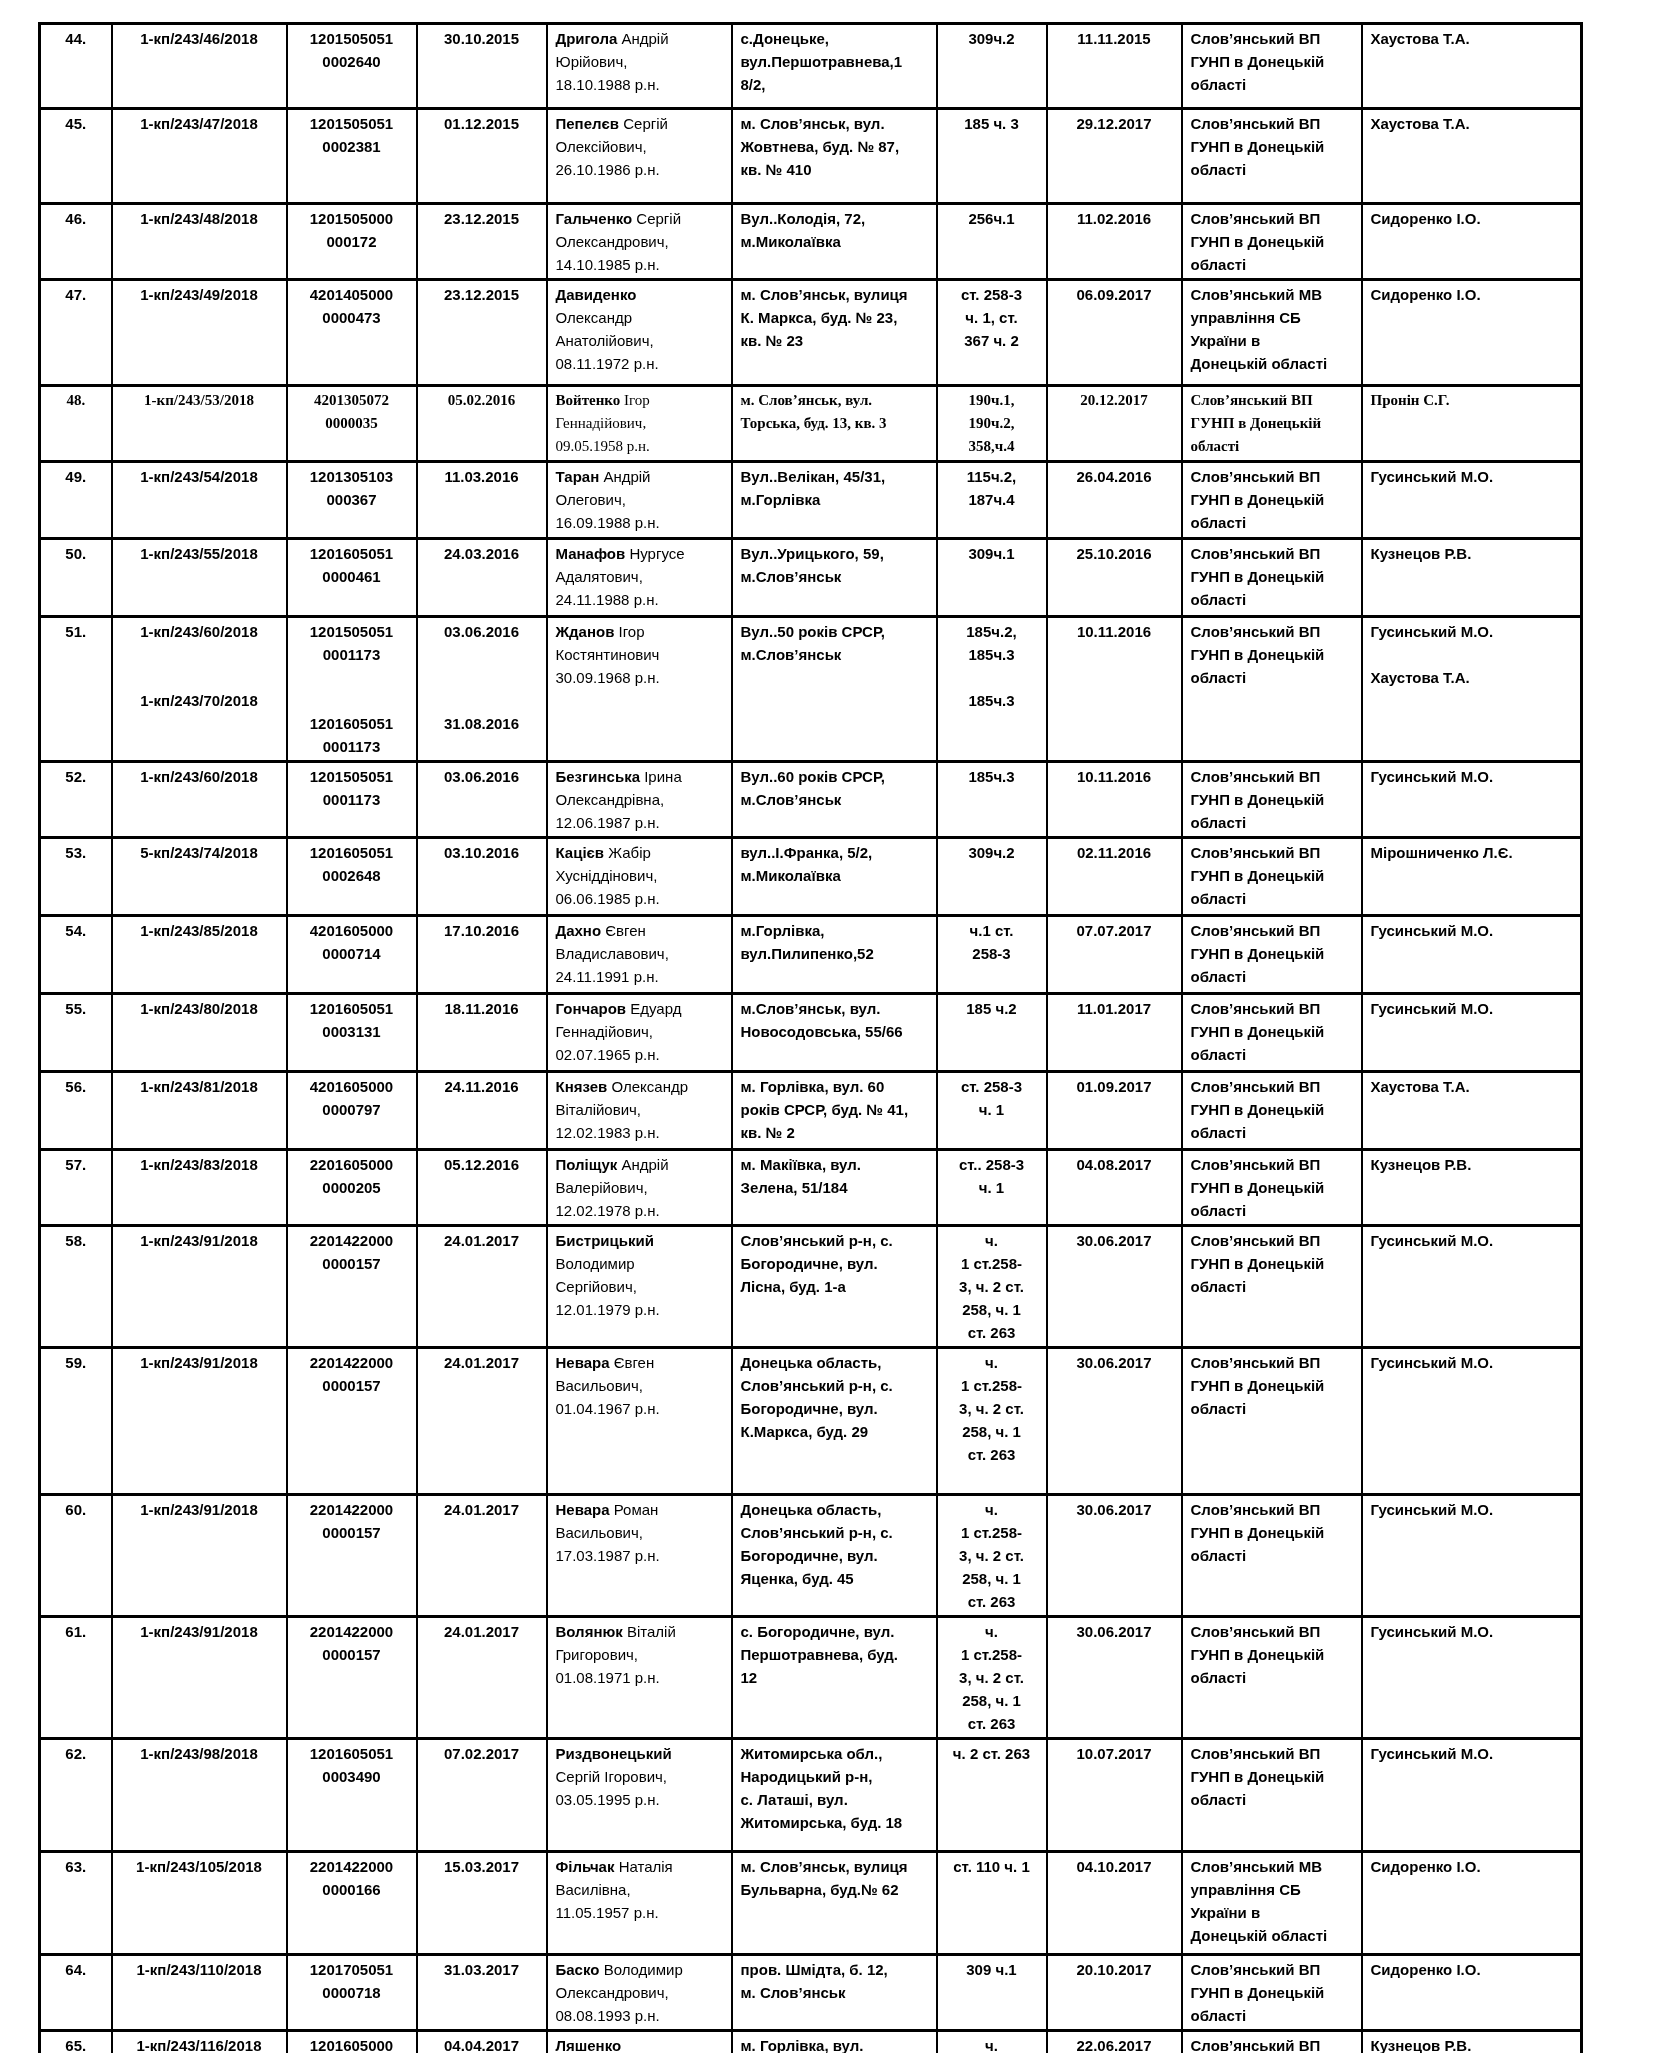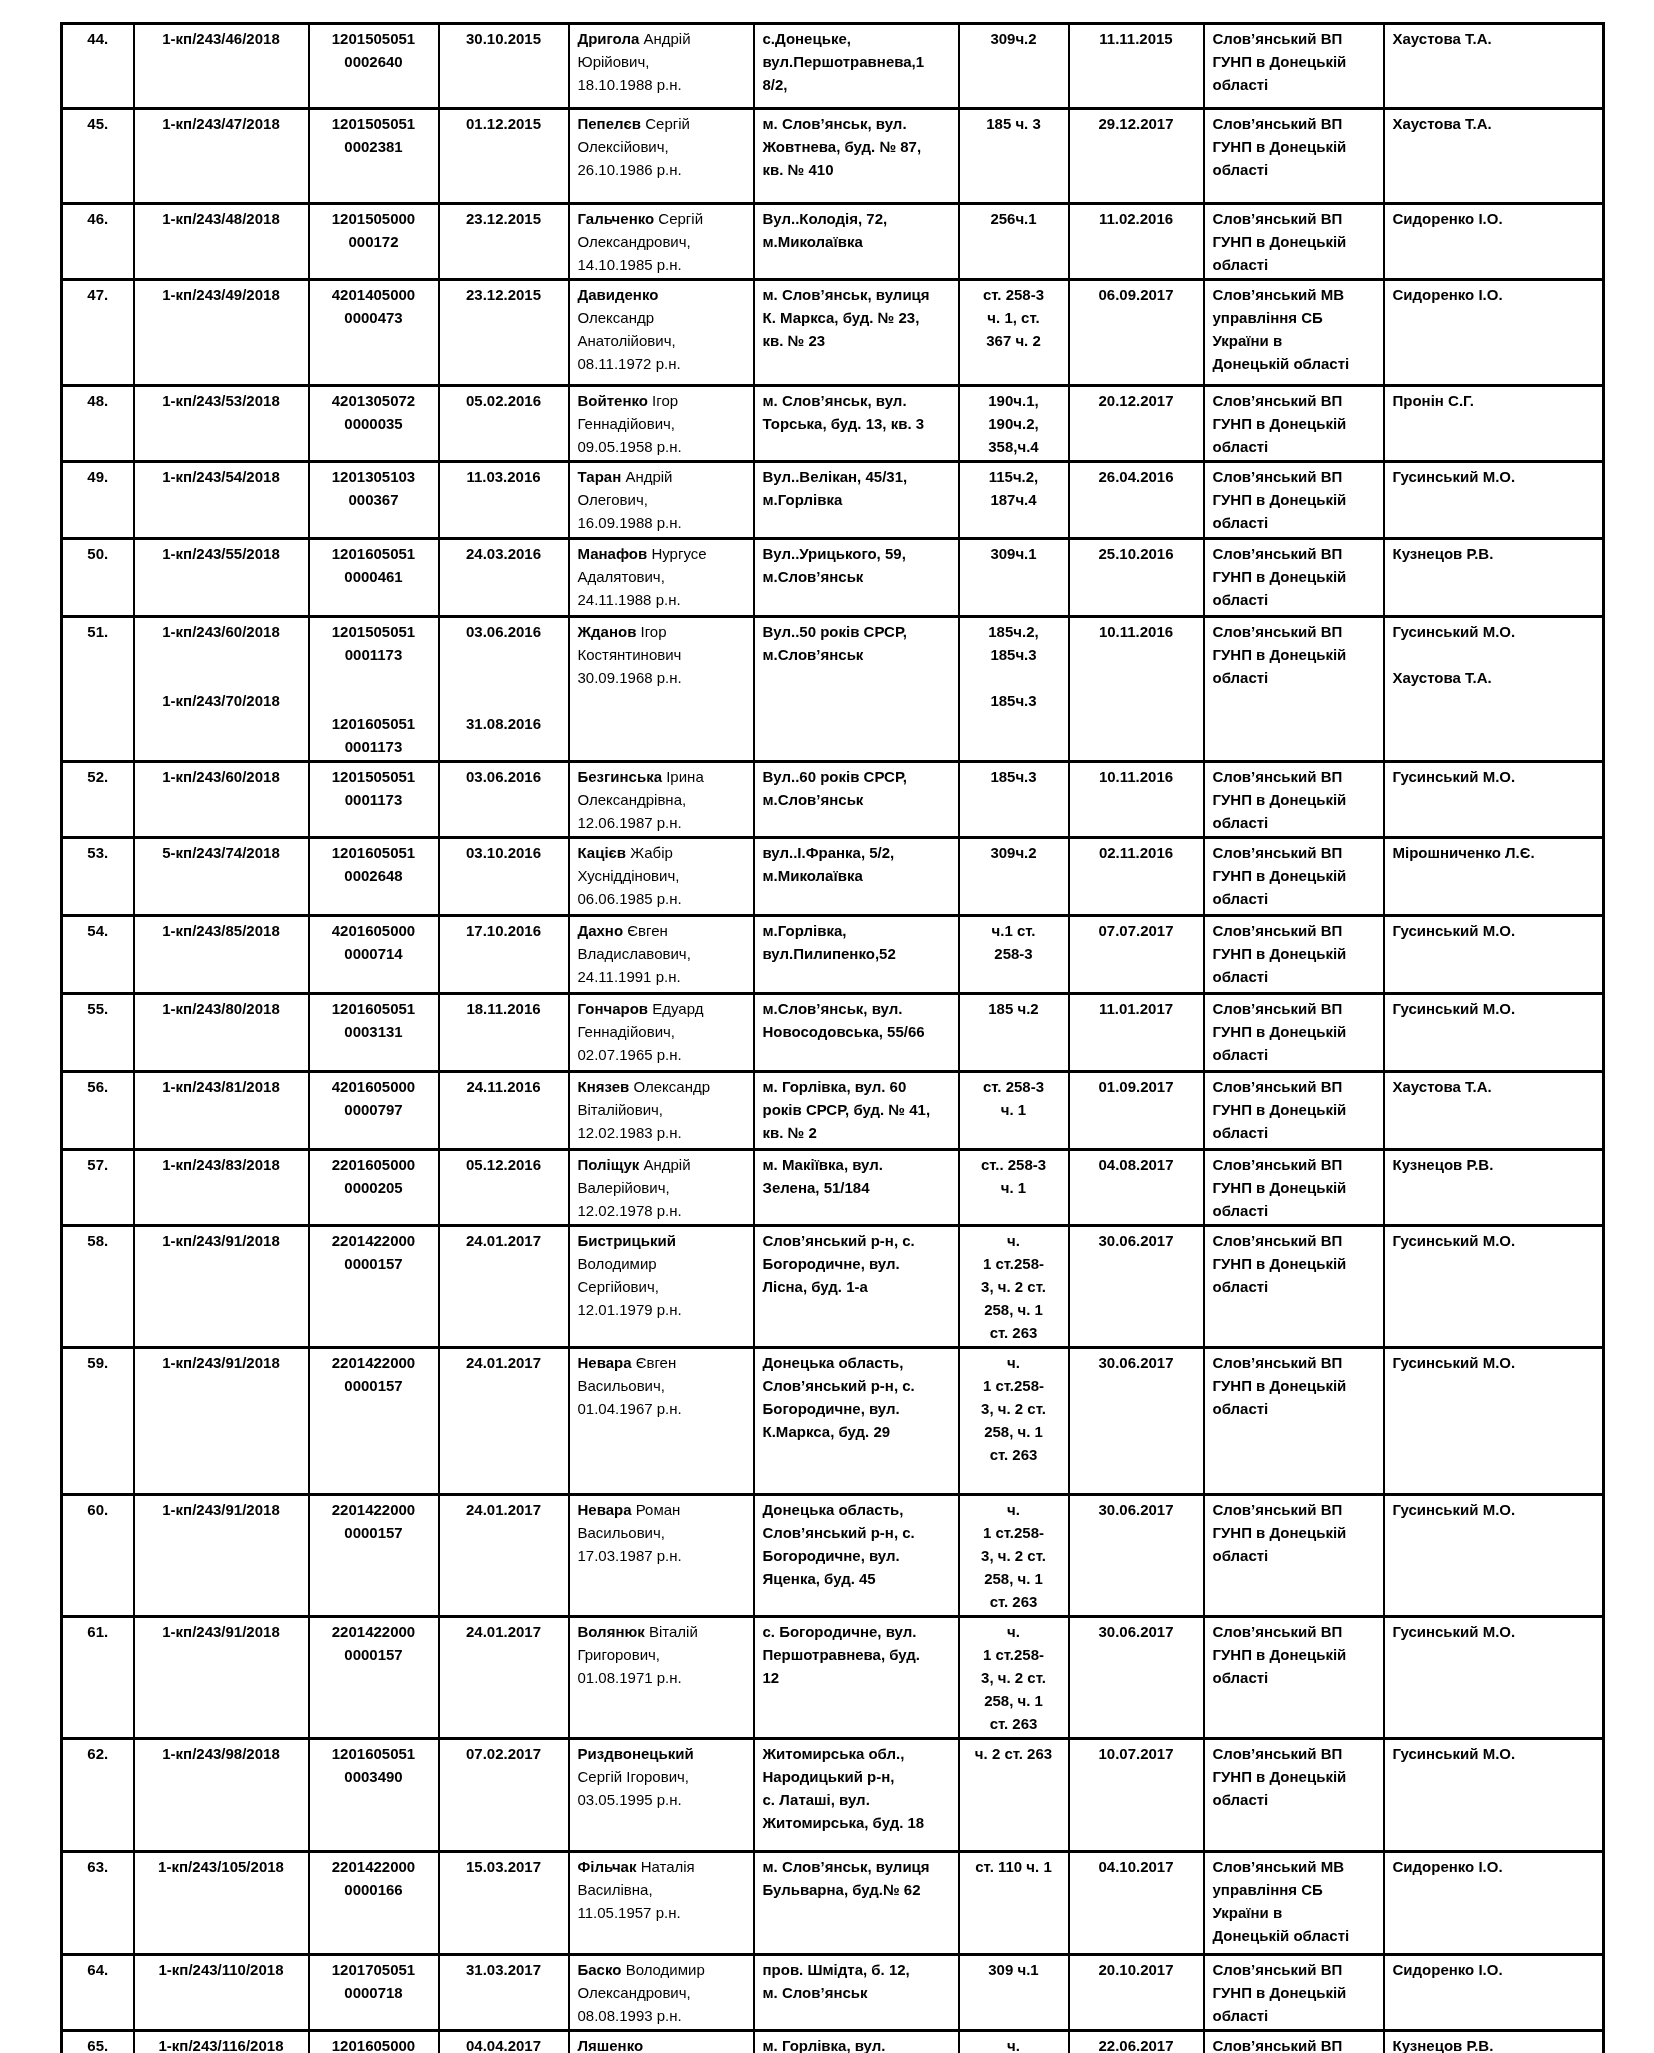--- a/index.html
+++ b/index.html
@@ -2,21 +2,21 @@
 <html lang="uk"><head>
 <meta charset="utf-8">
 <style>
   html, body { margin: 0; padding: 0; background: #ffffff; }
   .page {
     position: relative;
     width: 1654px;
     height: 2053px;
     background: #ffffff;
     box-sizing: border-box;
-    padding: 22px 0 0 60px;
+    padding: 22px 0 0 38px;
     font-family: "Liberation Sans", sans-serif;
     color: #000;
   }
   table.registry {
     border-collapse: collapse;
     table-layout: fixed;
     width: 1542px;
     border: 3px solid #000;
   }
   table.registry td {
@@ -38,21 +38,21 @@
     padding-left: 3px;
     padding-right: 3px;
   }
   .surname { font-weight: 700; }
   .name-rest { font-weight: 400; }
   
   .registry tr:nth-child(1)  { height: 85px; }
   .registry tr:nth-child(2)  { height: 95px; }
   .registry tr:nth-child(3)  { height: 68px; }
   .registry tr:nth-child(4)  { height: 106px; }
-  .registry tr:nth-child(5)  { height: 73px; }
+  .registry tr:nth-child(5)  { height: 73px; font-family: Liberation Serif, serif; }
   .registry tr:nth-child(6)  { height: 77px; }
   .registry tr:nth-child(7)  { height: 78px; }
   .registry tr:nth-child(8)  { height: 145px; }
   .registry tr:nth-child(9)  { height: 75px; }
   .registry tr:nth-child(10) { height: 78px; }
   .registry tr:nth-child(11) { height: 78px; }
   .registry tr:nth-child(12) { height: 78px; }
   .registry tr:nth-child(13) { height: 78px; }
   .registry tr:nth-child(14) { height: 68px; }
   .registry tr:nth-child(15) { height: 121px; margin-top: 29px; }

